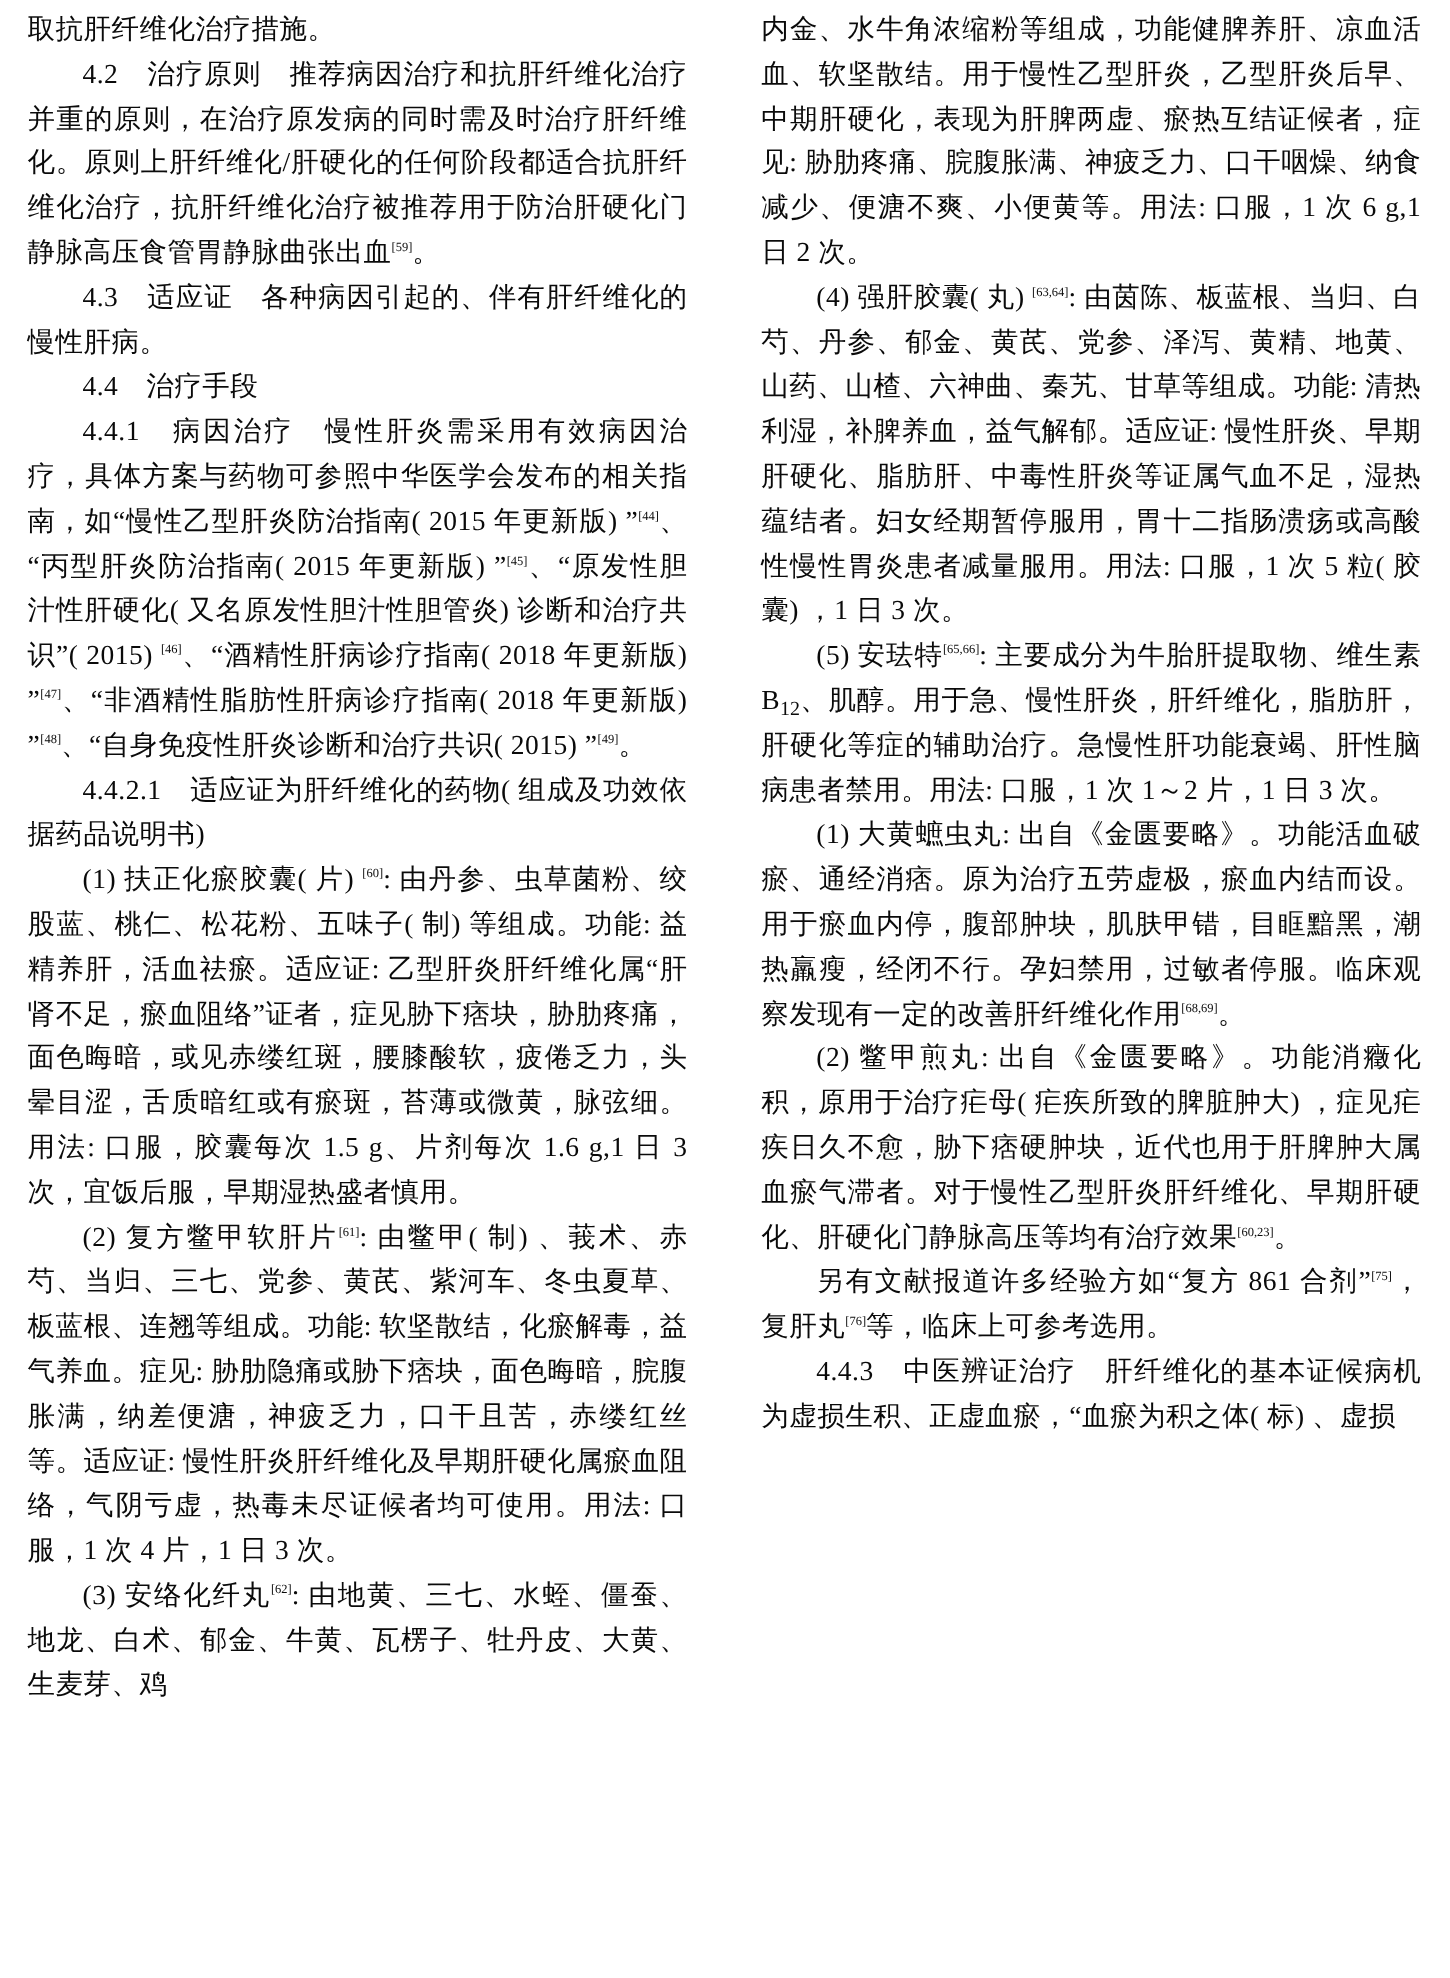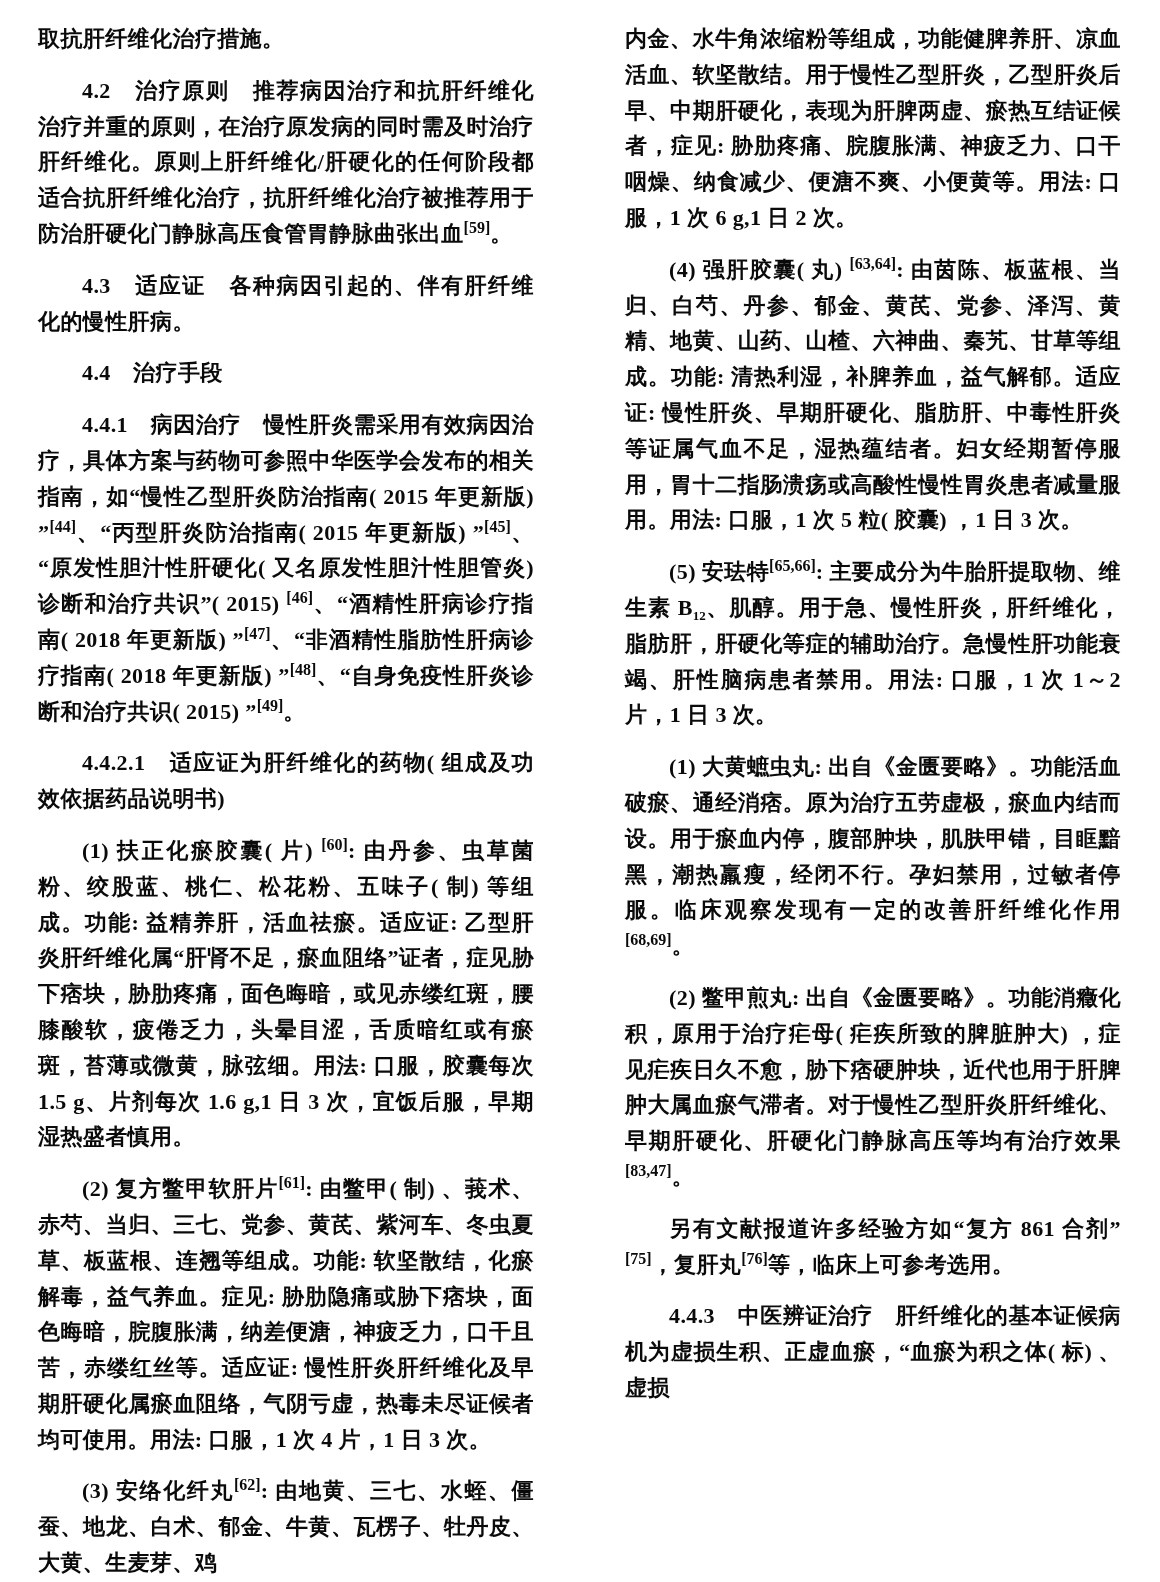--- a/index.html
+++ b/index.html
@@ -17,39 +17,38 @@
     gap: 59px;
     overflow: hidden;
     font-family: "Liberation Serif", "DejaVu Serif", serif;
     color: #0a0a0a;
   }
   .col {
     width: 528px;
     flex: 0 0 528px;
   }
   .col p {
-    margin: 16px;
+    margin: 0;
     font-size: 22px;
     line-height: 35.8px;
     text-align: justify;
     text-justify: inter-ideograph;
     letter-spacing: 0.4px;
-    font-weight: bold;
   }
   .col p.indent {
     text-indent: 2em;
   }
   sup.ref {
-    font-size: 16px;
+    font-size: 10px;
     line-height: 0;
     letter-spacing: 0;
     vertical-align: super;
   }
   sub.chem {
-    font-size: 13px;
+    font-size: 16px;
     line-height: 0;
     letter-spacing: 0;
     vertical-align: sub;
   }
 </style>
 </head>
 <body>
 
 <div class="page">
   <div class="col">
@@ -61,17 +60,17 @@
       <p class="indent">4.4.2.1　适应证为肝纤维化的药物( 组成及功效依据药品说明书)</p>
       <p class="indent">(1) 扶正化瘀胶囊( 片) <sup class="ref">[60]</sup>: 由丹参、虫草菌粉、绞股蓝、桃仁、松花粉、五味子( 制) 等组成。功能: 益精养肝，活血祛瘀。适应证: 乙型肝炎肝纤维化属“肝肾不足，瘀血阻络”证者，症见胁下痞块，胁肋疼痛，面色晦暗，或见赤缕红斑，腰膝酸软，疲倦乏力，头晕目涩，舌质暗红或有瘀斑，苔薄或微黄，脉弦细。用法: 口服，胶囊每次 1.5 g、片剂每次 1.6 g,1 日 3 次，宜饭后服，早期湿热盛者慎用。</p>
       <p class="indent">(2) 复方鳖甲软肝片<sup class="ref">[61]</sup>: 由鳖甲( 制) 、莪术、赤芍、当归、三七、党参、黄芪、紫河车、冬虫夏草、板蓝根、连翘等组成。功能: 软坚散结，化瘀解毒，益气养血。症见: 胁肋隐痛或胁下痞块，面色晦暗，脘腹胀满，纳差便溏，神疲乏力，口干且苦，赤缕红丝等。适应证: 慢性肝炎肝纤维化及早期肝硬化属瘀血阻络，气阴亏虚，热毒未尽证候者均可使用。用法: 口服，1 次 4 片，1 日 3 次。</p>
       <p class="indent">(3) 安络化纤丸<sup class="ref">[62]</sup>: 由地黄、三七、水蛭、僵蚕、地龙、白术、郁金、牛黄、瓦楞子、牡丹皮、大黄、生麦芽、鸡</p>
     </div>
   <div class="col">
       <p class="noindent">内金、水牛角浓缩粉等组成，功能健脾养肝、凉血活血、软坚散结。用于慢性乙型肝炎，乙型肝炎后早、中期肝硬化，表现为肝脾两虚、瘀热互结证候者，症见: 胁肋疼痛、脘腹胀满、神疲乏力、口干咽燥、纳食减少、便溏不爽、小便黄等。用法: 口服，1 次 6 g,1 日 2 次。</p>
       <p class="indent">(4) 强肝胶囊( 丸) <sup class="ref">[63,64]</sup>: 由茵陈、板蓝根、当归、白芍、丹参、郁金、黄芪、党参、泽泻、黄精、地黄、山药、山楂、六神曲、秦艽、甘草等组成。功能: 清热利湿，补脾养血，益气解郁。适应证: 慢性肝炎、早期肝硬化、脂肪肝、中毒性肝炎等证属气血不足，湿热蕴结者。妇女经期暂停服用，胃十二指肠溃疡或高酸性慢性胃炎患者减量服用。用法: 口服，1 次 5 粒( 胶囊) ，1 日 3 次。</p>
       <p class="indent">(5) 安珐特<sup class="ref">[65,66]</sup>: 主要成分为牛胎肝提取物、维生素 B<sub class="chem">12</sub>、肌醇。用于急、慢性肝炎，肝纤维化，脂肪肝，肝硬化等症的辅助治疗。急慢性肝功能衰竭、肝性脑病患者禁用。用法: 口服，1 次 1～2 片，1 日 3 次。</p>
       <p class="indent">(1) 大黄蟅虫丸: 出自《金匮要略》。功能活血破瘀、通经消痞。原为治疗五劳虚极，瘀血内结而设。用于瘀血内停，腹部肿块，肌肤甲错，目眶黯黑，潮热羸瘦，经闭不行。孕妇禁用，过敏者停服。临床观察发现有一定的改善肝纤维化作用<sup class="ref">[68,69]</sup>。</p>
-      <p class="indent">(2) 鳖甲煎丸: 出自《金匮要略》。功能消癥化积，原用于治疗疟母( 疟疾所致的脾脏肿大) ，症见疟疾日久不愈，胁下痞硬肿块，近代也用于肝脾肿大属血瘀气滞者。对于慢性乙型肝炎肝纤维化、早期肝硬化、肝硬化门静脉高压等均有治疗效果<sup class="ref">[83,47]</sup>。</p>
+      <p class="indent">(2) 鳖甲煎丸: 出自《金匮要略》。功能消癥化积，原用于治疗疟母( 疟疾所致的脾脏肿大) ，症见疟疾日久不愈，胁下痞硬肿块，近代也用于肝脾肿大属血瘀气滞者。对于慢性乙型肝炎肝纤维化、早期肝硬化、肝硬化门静脉高压等均有治疗效果<sup class="ref">[60,23]</sup>。</p>
       <p class="indent">另有文献报道许多经验方如“复方 861 合剂”<sup class="ref">[75]</sup>，复肝丸<sup class="ref">[76]</sup>等，临床上可参考选用。</p>
       <p class="indent">4.4.3　中医辨证治疗　肝纤维化的基本证候病机为虚损生积、正虚血瘀，“血瘀为积之体( 标) 、虚损</p>
     </div>
 </div>
 
 </body></html>

